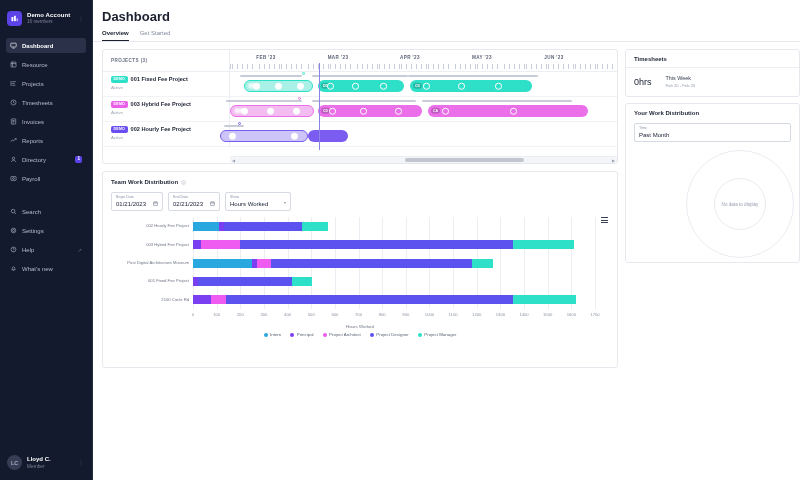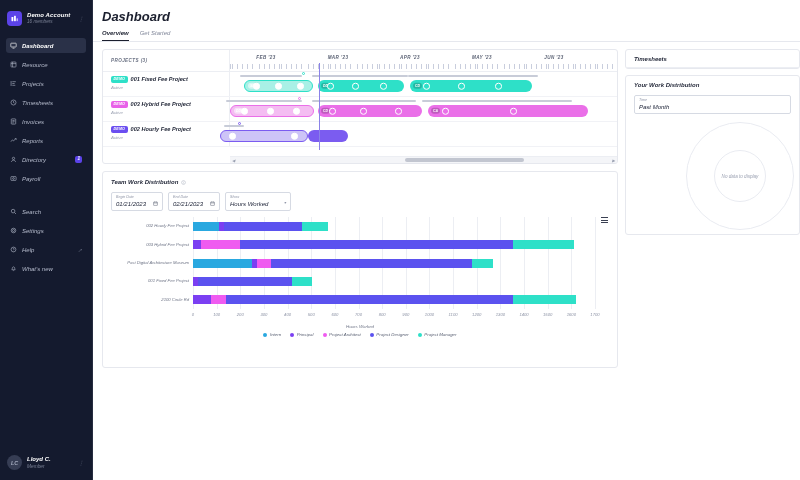--- a/index.html
+++ b/index.html
@@ -2,21 +2,21 @@
 <html><head>
 <meta charset="utf-8">
 <style>
   * { box-sizing: border-box; margin: 0; padding: 0; }
   html, body {
     width: 800px; height: 480px;
     font-family: "Liberation Sans", sans-serif;
     background: #ffffff;
     overflow: hidden;
   }
-  #app { display: flex; width: 800px; height: 480px; font-style: italic; }
+  #app { display: flex; width: 800px; height: 480px; }
 
   
   .sidebar {
     width: 93px; height: 480px;
     background: #141a2e;
     border-right: 1px solid #262c40;
     display: flex; flex-direction: column;
     flex: 0 0 93px;
     position: relative;
   }
@@ -678,20 +678,27 @@
             </div>
         </section>
 
       </div>
 
       <div class="col-right">
 
         <section class="rcard">
           <div class="rcard-head">Timesheets</div>
           <div class="rcard-sep"></div>
+          <div class="ts-body">
+            <div class="ts-hours">0hrs</div>
+            <div class="ts-week">
+              <div class="ts-week-t">This Week</div>
+              <div class="ts-week-d">Feb 20 - Feb 26</div>
+            </div>
+          </div>
         </section>
 
         <section class="rcard wd-card">
           <div class="rcard-head">Your Work Distribution</div>
           <div class="wd-field">
             <div class="field-lab">Time</div>
             <div class="field-val">Past Month</div>
           </div>
           <div class="donut-wrap">
             <div class="donut-outer"></div>

